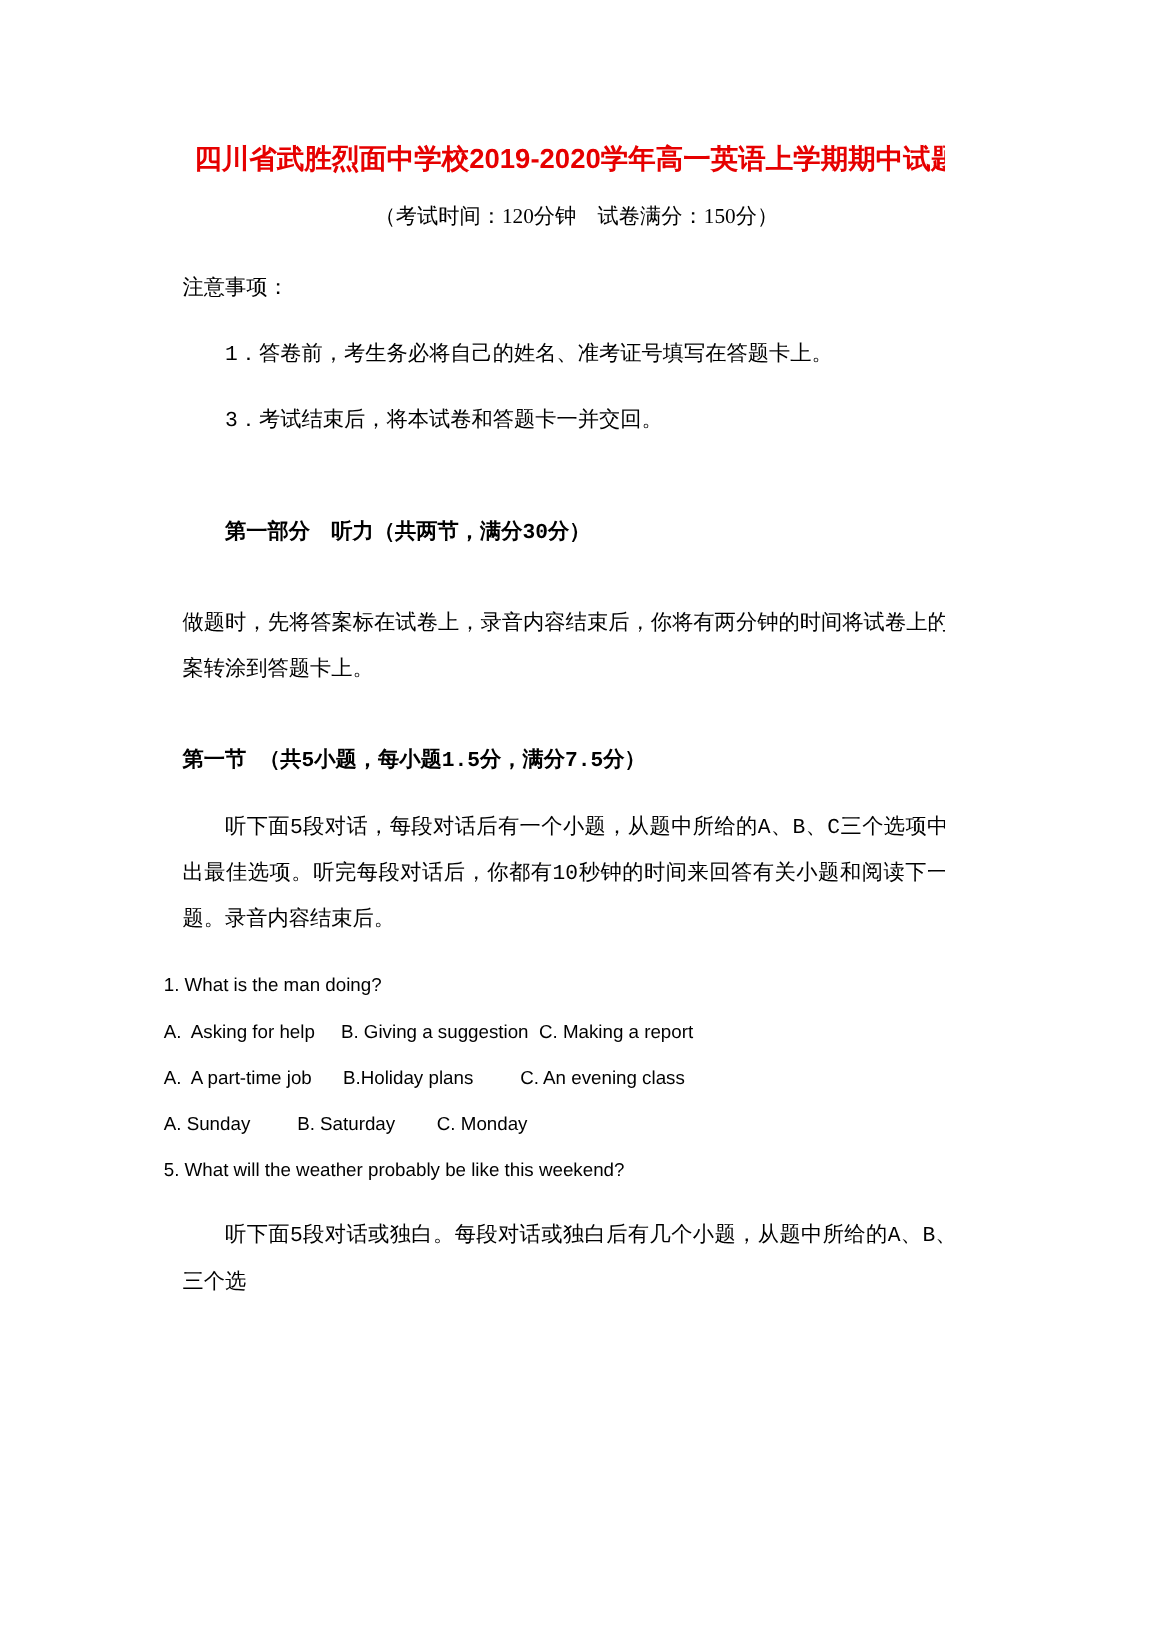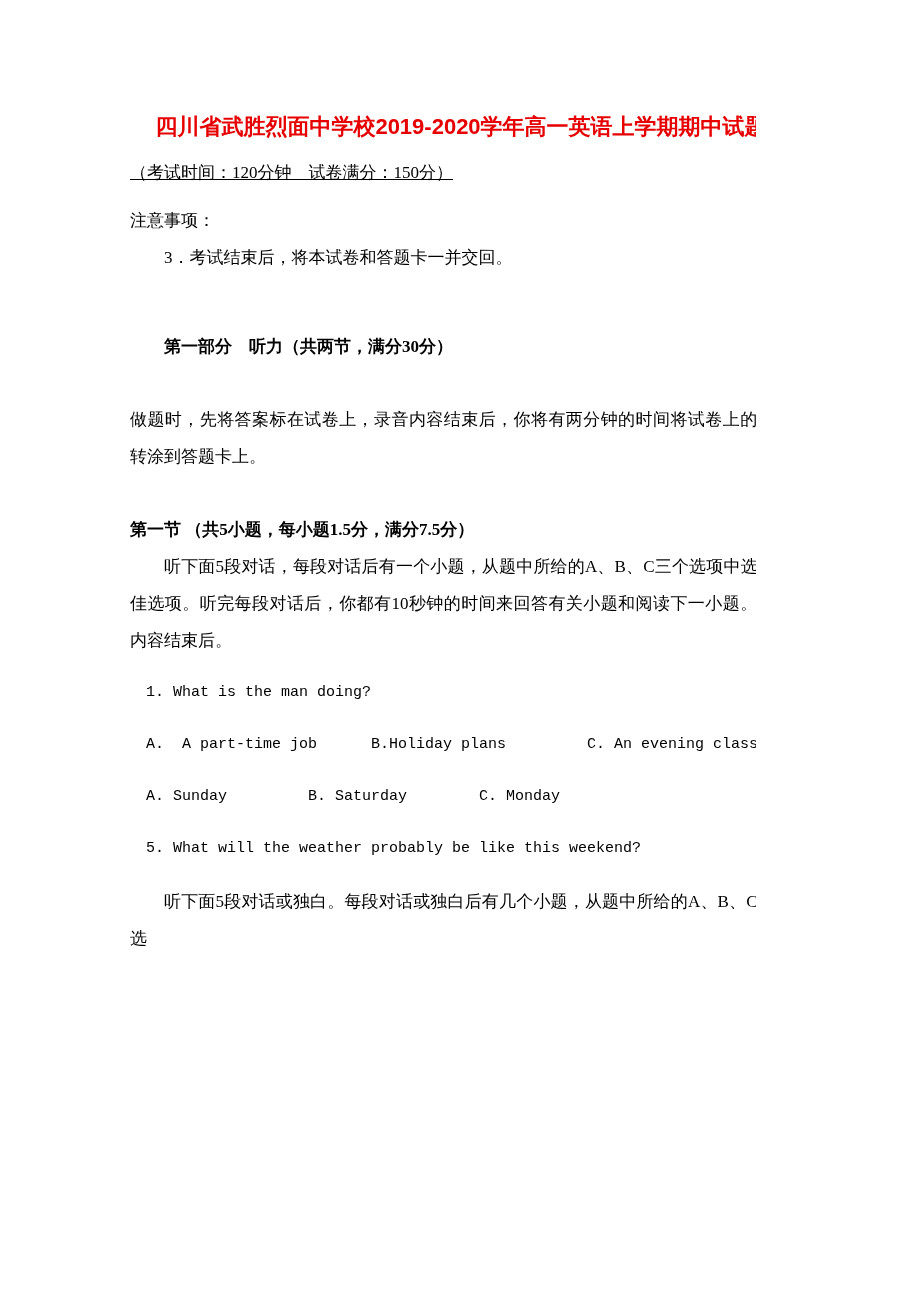--- a/index.html
+++ b/index.html
@@ -26,66 +26,68 @@
     font-size: 22px;
     font-weight: bold;
     color: #e60000;
     text-align: center;
     line-height: 30px;
     margin: 0 0 18px 0;
     font-family: "Liberation Sans", "DejaVu Sans", sans-serif;
   }
   .doc-subtitle {
     font-size: 17px;
-    text-align: left;
+    text-align: center;
     line-height: 26px;
-    margin: 0 0 16px 0;
-    text-decoration: underline;
+    margin: 0 0 27px 0;
   }
   .para {
     font-size: 17px;
     line-height: 37px;
-    margin: 0;
+    margin: 16px;
     text-align: justify;
+    font-family: Liberation Mono, monospace;
   }
   .indent2 { text-indent: 34px; }
   .bold { font-weight: bold; }
   .gap-lg { margin-top: 52px; }
   .gap-md { margin-top: 36px; }
   .gap-sm { margin-top: 14px; }
   .qline {
-    font-family: Liberation Mono, monospace;
+    font-family: Liberation Sans, sans-serif;
     font-size: 15px;
     line-height: 36px;
     white-space: pre-wrap;
-    margin: 16px;
+    margin: 1px;
   }
 </style>
 </head>
 <body>
 
 <div class="page">
   <div class="content">
 
     <div class="doc-title">四川省武胜烈面中学校2019-2020学年高一英语上学期期中试题</div>
 
     <div class="doc-subtitle">（考试时间：120分钟　试卷满分：150分）</div>
 
     <p class="para">注意事项：</p>
+    <p class="para indent2">1．答卷前，考生务必将自己的姓名、准考证号填写在答题卡上。</p>
     <p class="para indent2">3．考试结束后，将本试卷和答题卡一并交回。</p>
 
     <p class="para bold indent2 gap-lg">第一部分　听力（共两节，满分30分）</p>
 
     <p class="para gap-md">做题时，先将答案标在试卷上，录音内容结束后，你将有两分钟的时间将试卷上的答案转涂到答题卡上。</p>
 
     <p class="para bold gap-md">第一节 （共5小题，每小题1.5分，满分7.5分）</p>
     <p class="para indent2">听下面5段对话，每段对话后有一个小题，从题中所给的A、B、C三个选项中选出最佳选项。听完每段对话后，你都有10秒钟的时间来回答有关小题和阅读下一小题。录音内容结束后。</p>
 
     <div class="gap-sm">
       <p class="qline">1. What is the man doing?</p>
+      <p class="qline">A.  Asking for help     B. Giving a suggestion  C. Making a report</p>
       <p class="qline">A.  A part-time job      B.Holiday plans         C. An evening class</p>
       <p class="qline">A. Sunday         B. Saturday        C. Monday</p>
       <p class="qline">5. What will the weather probably be like this weekend?</p>
     </div>
 
     <p class="para indent2">听下面5段对话或独白。每段对话或独白后有几个小题，从题中所给的A、B、C三个选</p>
 
   </div>
 </div>
 

